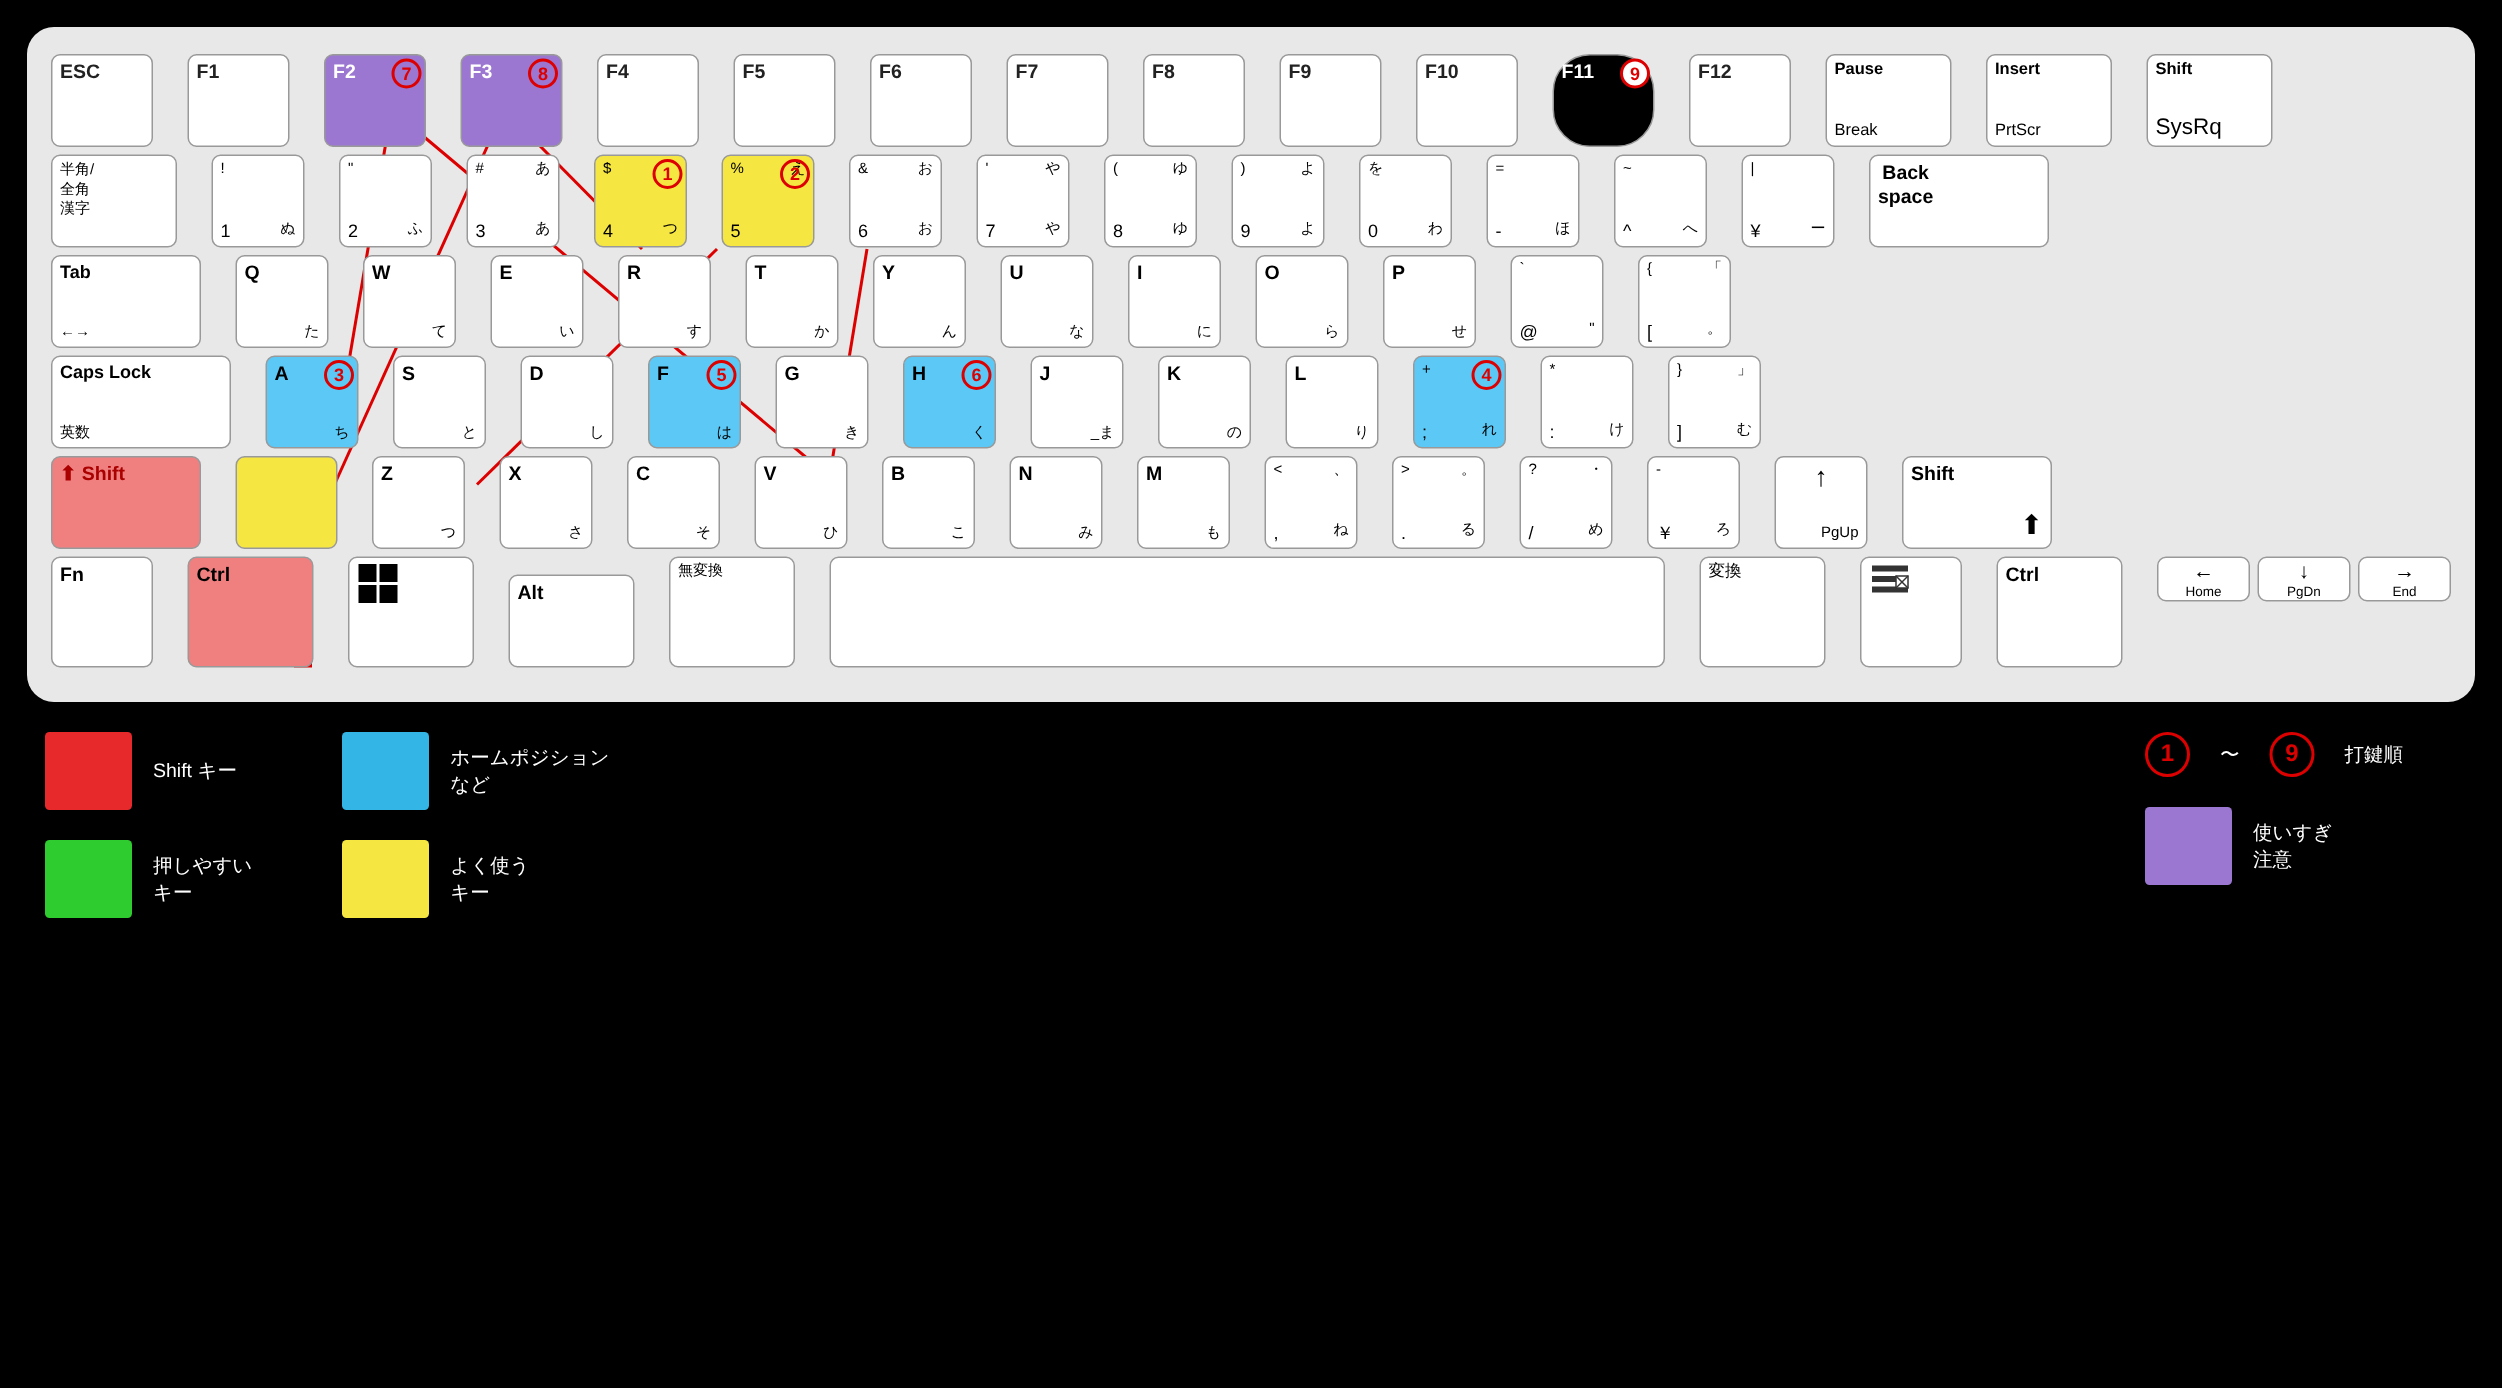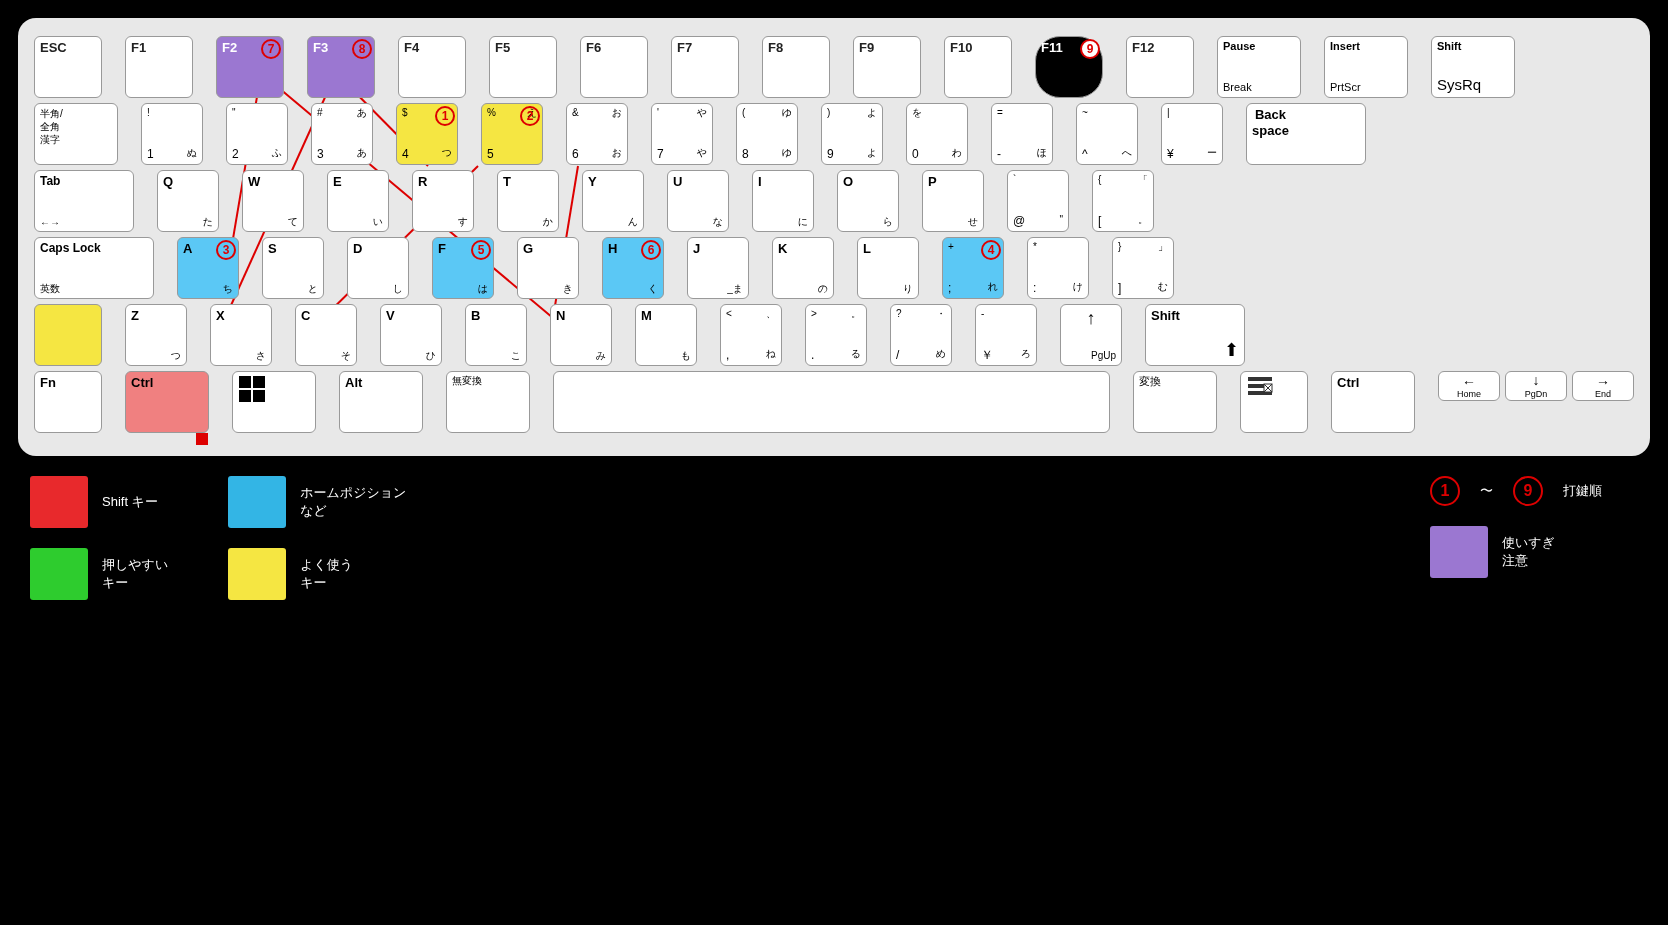--- a/index.html
+++ b/index.html
@@ -73,21 +73,21 @@
     .key-h-blue { background: #5bc8f5; }
     .key-plus-blue { background: #5bc8f5; }
 
     .key-shift-left { background: #f08080; min-width: 100px; }
     .key-y-yellow { background: #f5e642; min-width: 70px; }
     .key-shift-right { min-width: 100px; }
 
     .key-fn { min-width: 68px; }
     .key-ctrl-left { background: #f08080; min-width: 84px; }
     .key-win { min-width: 84px; }
-    .key-alt { min-width: 84px; }
+    .key-alt { min-width: 84px; margin-top: 12px; }
     .key-muhenkan { min-width: 84px; }
     .key-space { min-width: 340px; }
     .key-henkan { min-width: 84px; }
     .key-katakana { min-width: 100px; font-size: 9px; }
     .key-app { min-width: 68px; }
     .key-ctrl-right { min-width: 84px; }
 
     .key-f2 { background: #9b77d1; }
     .key-f3 { background: #9b77d1; }
 
@@ -569,20 +569,23 @@
         </div>
         <div class="two-col">
           <span style="font-size:12px;">]</span>
           <span style="font-size:10px;">む</span>
         </div>
       </div>
     </div>
 
     <div class="keyboard-row">
 
+      <div class="key key-shift-left" style="background:#f08080;min-width:100px;">
+        <span style="font-size:13px;font-weight:bold;color:#a00;">⬆ Shift</span>
+      </div>
 
       <div class="key key-y-yellow" style="background:#f5e642;min-width:68px;">
       </div>
 
       <div class="key">
         <span style="font-size:13px;font-weight:bold;">Z</span>
         <span style="font-size:10px;align-self:flex-end;">つ</span>
       </div>
 
       <div class="key">

